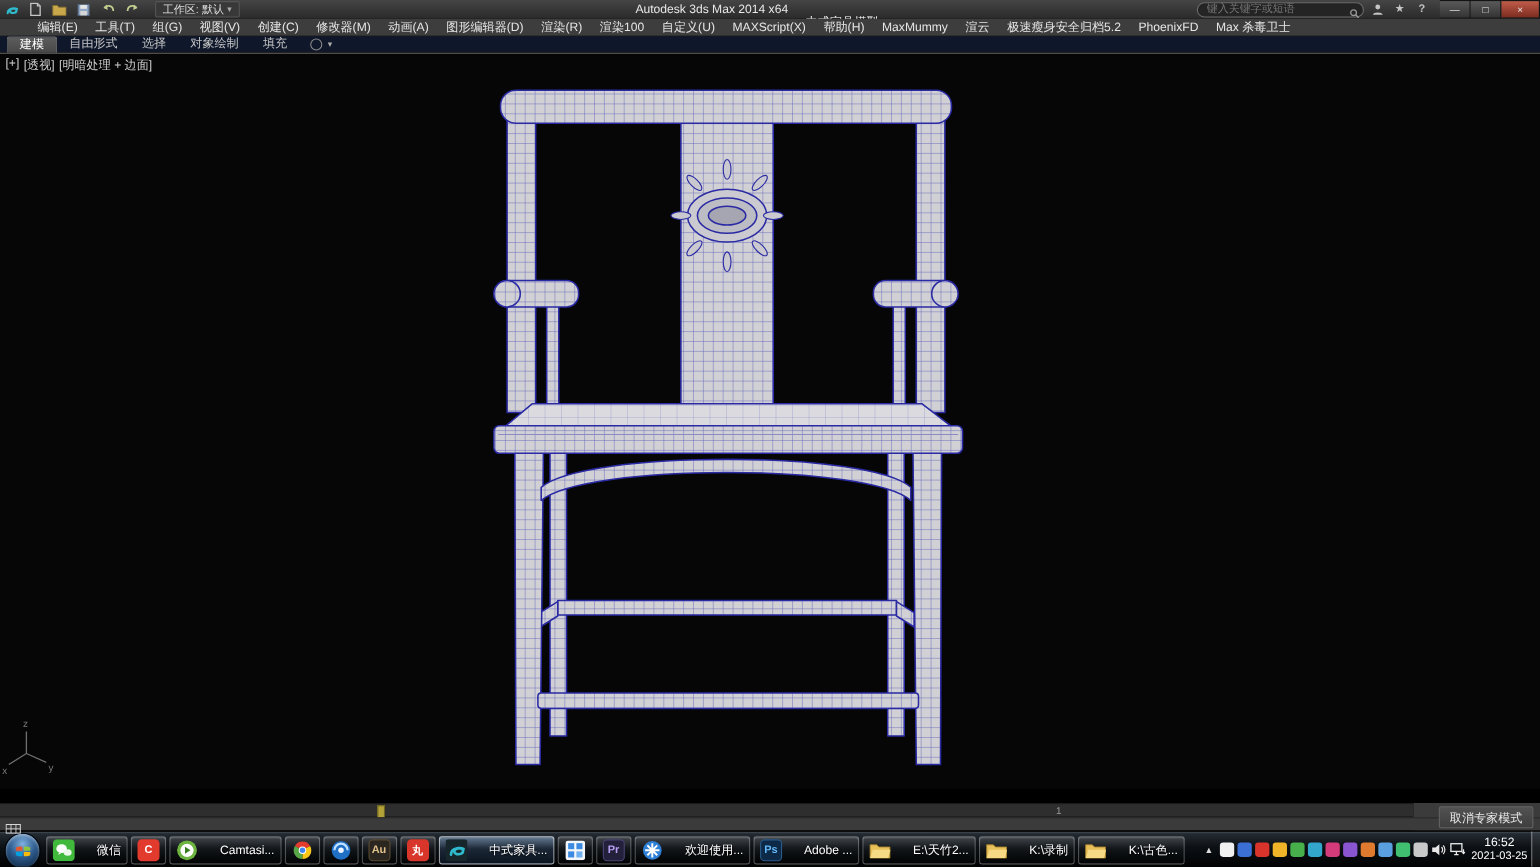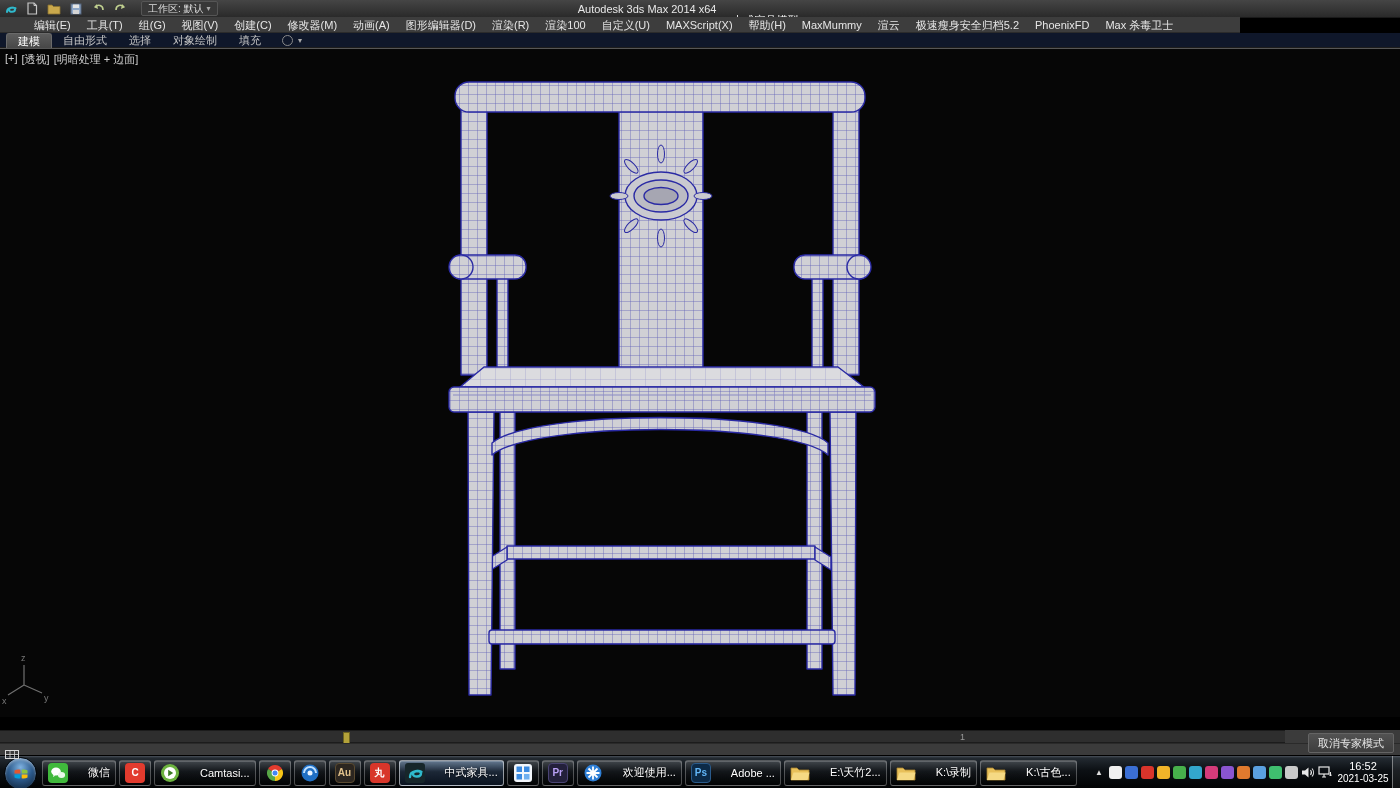--- a/index.html
+++ b/index.html
@@ -23,21 +23,21 @@
     color:#bbb;font-size:10px;padding:0 16px 0 8px;outline:none;font-family:inherit;}
   .search-wrap{position:relative;display:flex;align-items:center;}
   .mag{position:absolute;right:4px;top:2px;}
   .ic-mini{width:15px;height:14px;display:flex;align-items:center;justify-content:center;
     font-size:10px;color:#c5c5c5;}
   .winbtns{display:flex;margin-left:4px;}
   .wbtn{width:27px;height:15px;display:flex;align-items:center;justify-content:center;
     font-size:9px;color:#e8e8e8;background:linear-gradient(#5a5a5a,#333);border:1px solid #141414;border-left:none;}
   .wbtn.close{width:34px;background:linear-gradient(#c05c4a,#7c2c1f);}
   
-  .menubar{position:absolute;left:0;top:17px;width:1240px;height:16px;background:#3d3d3d;
+  .menubar{position:absolute;left:0;top:17px;width:1400px;height:16px;background:#3d3d3d;
     border-bottom:1px solid #2b2b2b;display:flex;align-items:center;padding-left:26px;box-sizing:border-box;}
   .menu-item{font-size:11px;color:#e6e6e6;padding:0 8px;white-space:nowrap;line-height:16px;}
   
   .ribbonbar{position:absolute;left:0;top:33px;width:1400px;height:15px;background:#0f172a;
     border-bottom:1px solid #1d1d1d;display:flex;align-items:flex-start;padding-left:6px;box-sizing:border-box;}
   .rtab{font-size:11px;color:#c6c6c6;padding:0 11px;line-height:15px;white-space:nowrap;}
   .rtab.active{background:linear-gradient(#5d5d5d,#464646);color:#fff;border-radius:3px 3px 0 0;
     border:1px solid #6a6a6a;border-bottom:none;}
   .ribbon-extra{display:flex;align-items:center;gap:5px;margin-left:10px;height:15px;}
   .rx-circle{width:9px;height:9px;border:1.5px solid #8a8a8a;border-radius:50%;}
@@ -145,20 +145,44 @@
         <span>工作区: 默认</span>
         <span style="font-size:8px;color:#aaa;">▾</span>
       </span>
     </div>
 
     <div class="title-center">
       <span class="t1">Autodesk 3ds Max 2014 x64</span>
       <span class="t2">中式家具模型.max</span>
     </div>
 
+    <div class="tb-right">
+      <span class="search-wrap">
+        <input class="search" placeholder="键入关键字或短语" style="">
+        <span class="mag">
+          <svg width="9" height="9" viewBox="0 0 9 9">
+              <circle cx="3.5" cy="3.5" r="2.6" fill="none" stroke="#999" stroke-width="1.2"></circle>
+              <path d="M5.6 5.6 L8.2 8.2" stroke="#999" stroke-width="1.4"></path>
+            </svg>
+        </span>
+      </span>
+      <span class="ic-mini">
+        <svg width="11" height="11" viewBox="0 0 11 11">
+            <circle cx="5.5" cy="3.4" r="2.2" fill="#c5c5c5"></circle>
+            <path d="M1 10.5 C1 7.5 10 7.5 10 10.5 Z" fill="#c5c5c5"></path>
+          </svg>
+      </span>
+      <span class="ic-mini">★</span>
+      <span class="ic-mini" style="font-weight:bold;">?</span>
+      <span class="winbtns">
+        <span class="wbtn">—</span>
+        <span class="wbtn">□</span>
+        <span class="wbtn close">×</span>
+      </span>
+    </div>
   </div>
 
   <div class="menubar">
     <span class="menu-item">编辑(E)</span>
     <span class="menu-item">工具(T)</span>
     <span class="menu-item">组(G)</span>
     <span class="menu-item">视图(V)</span>
     <span class="menu-item">创建(C)</span>
     <span class="menu-item">修改器(M)</span>
     <span class="menu-item">动画(A)</span>

